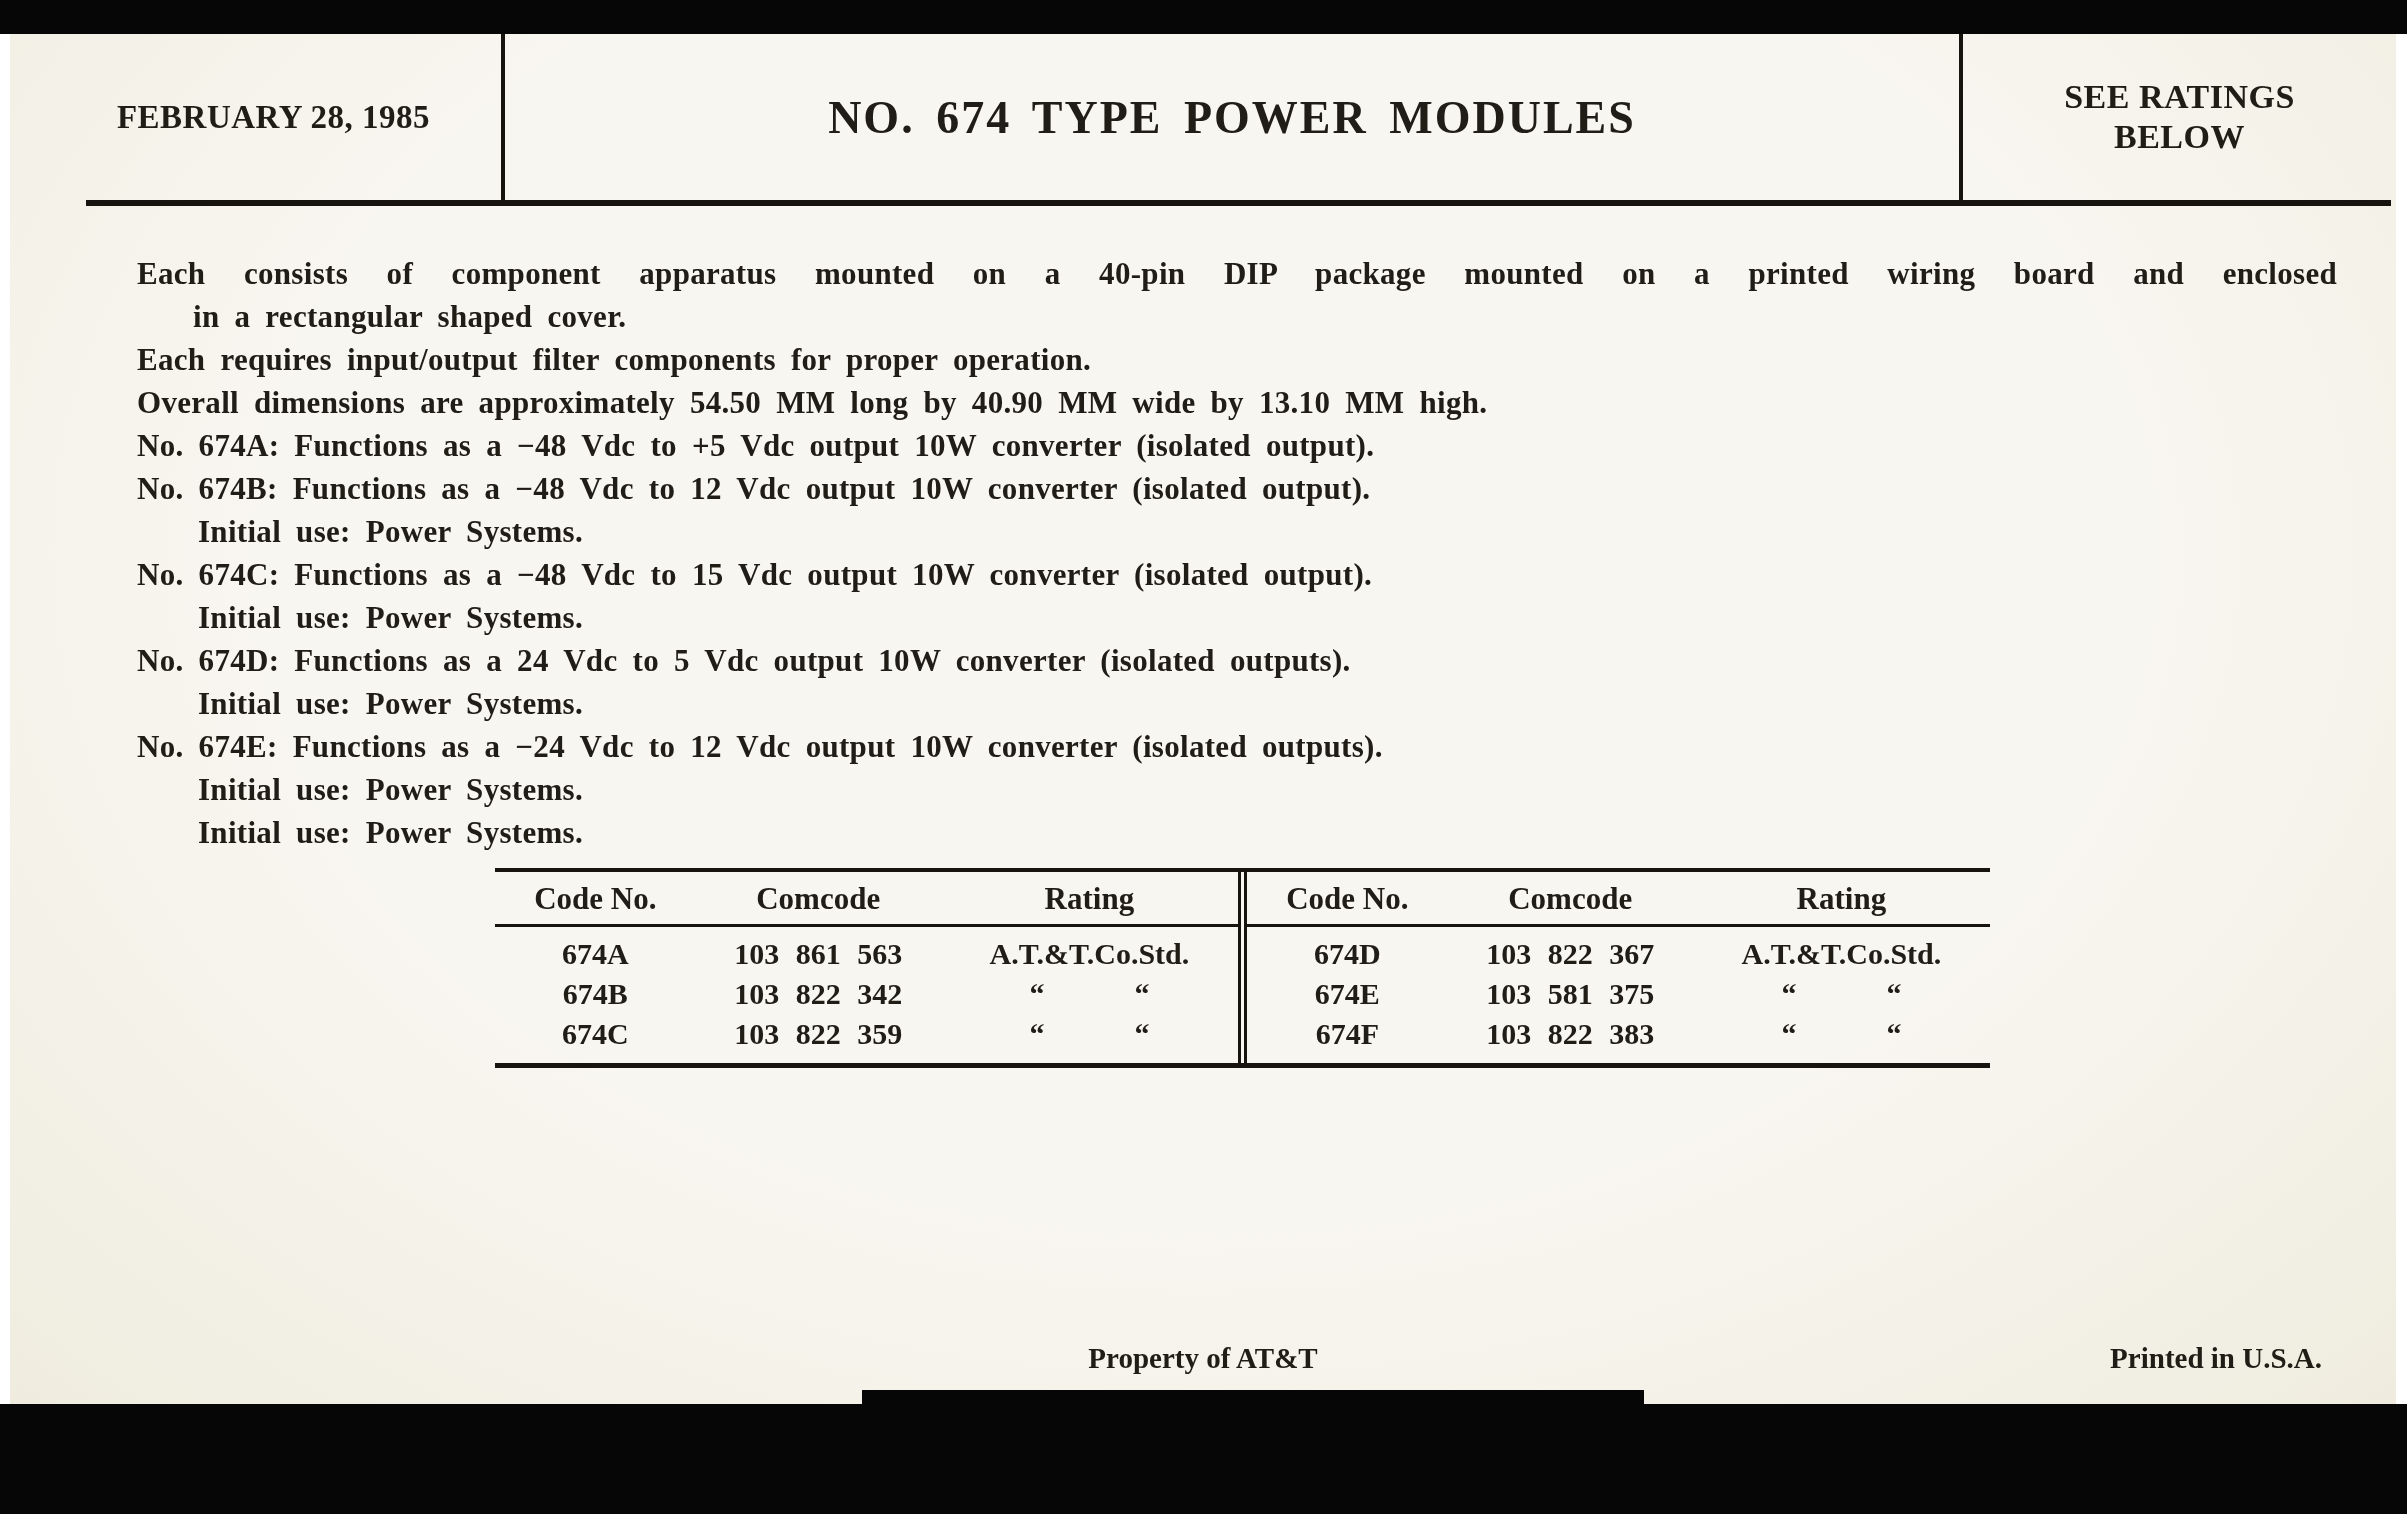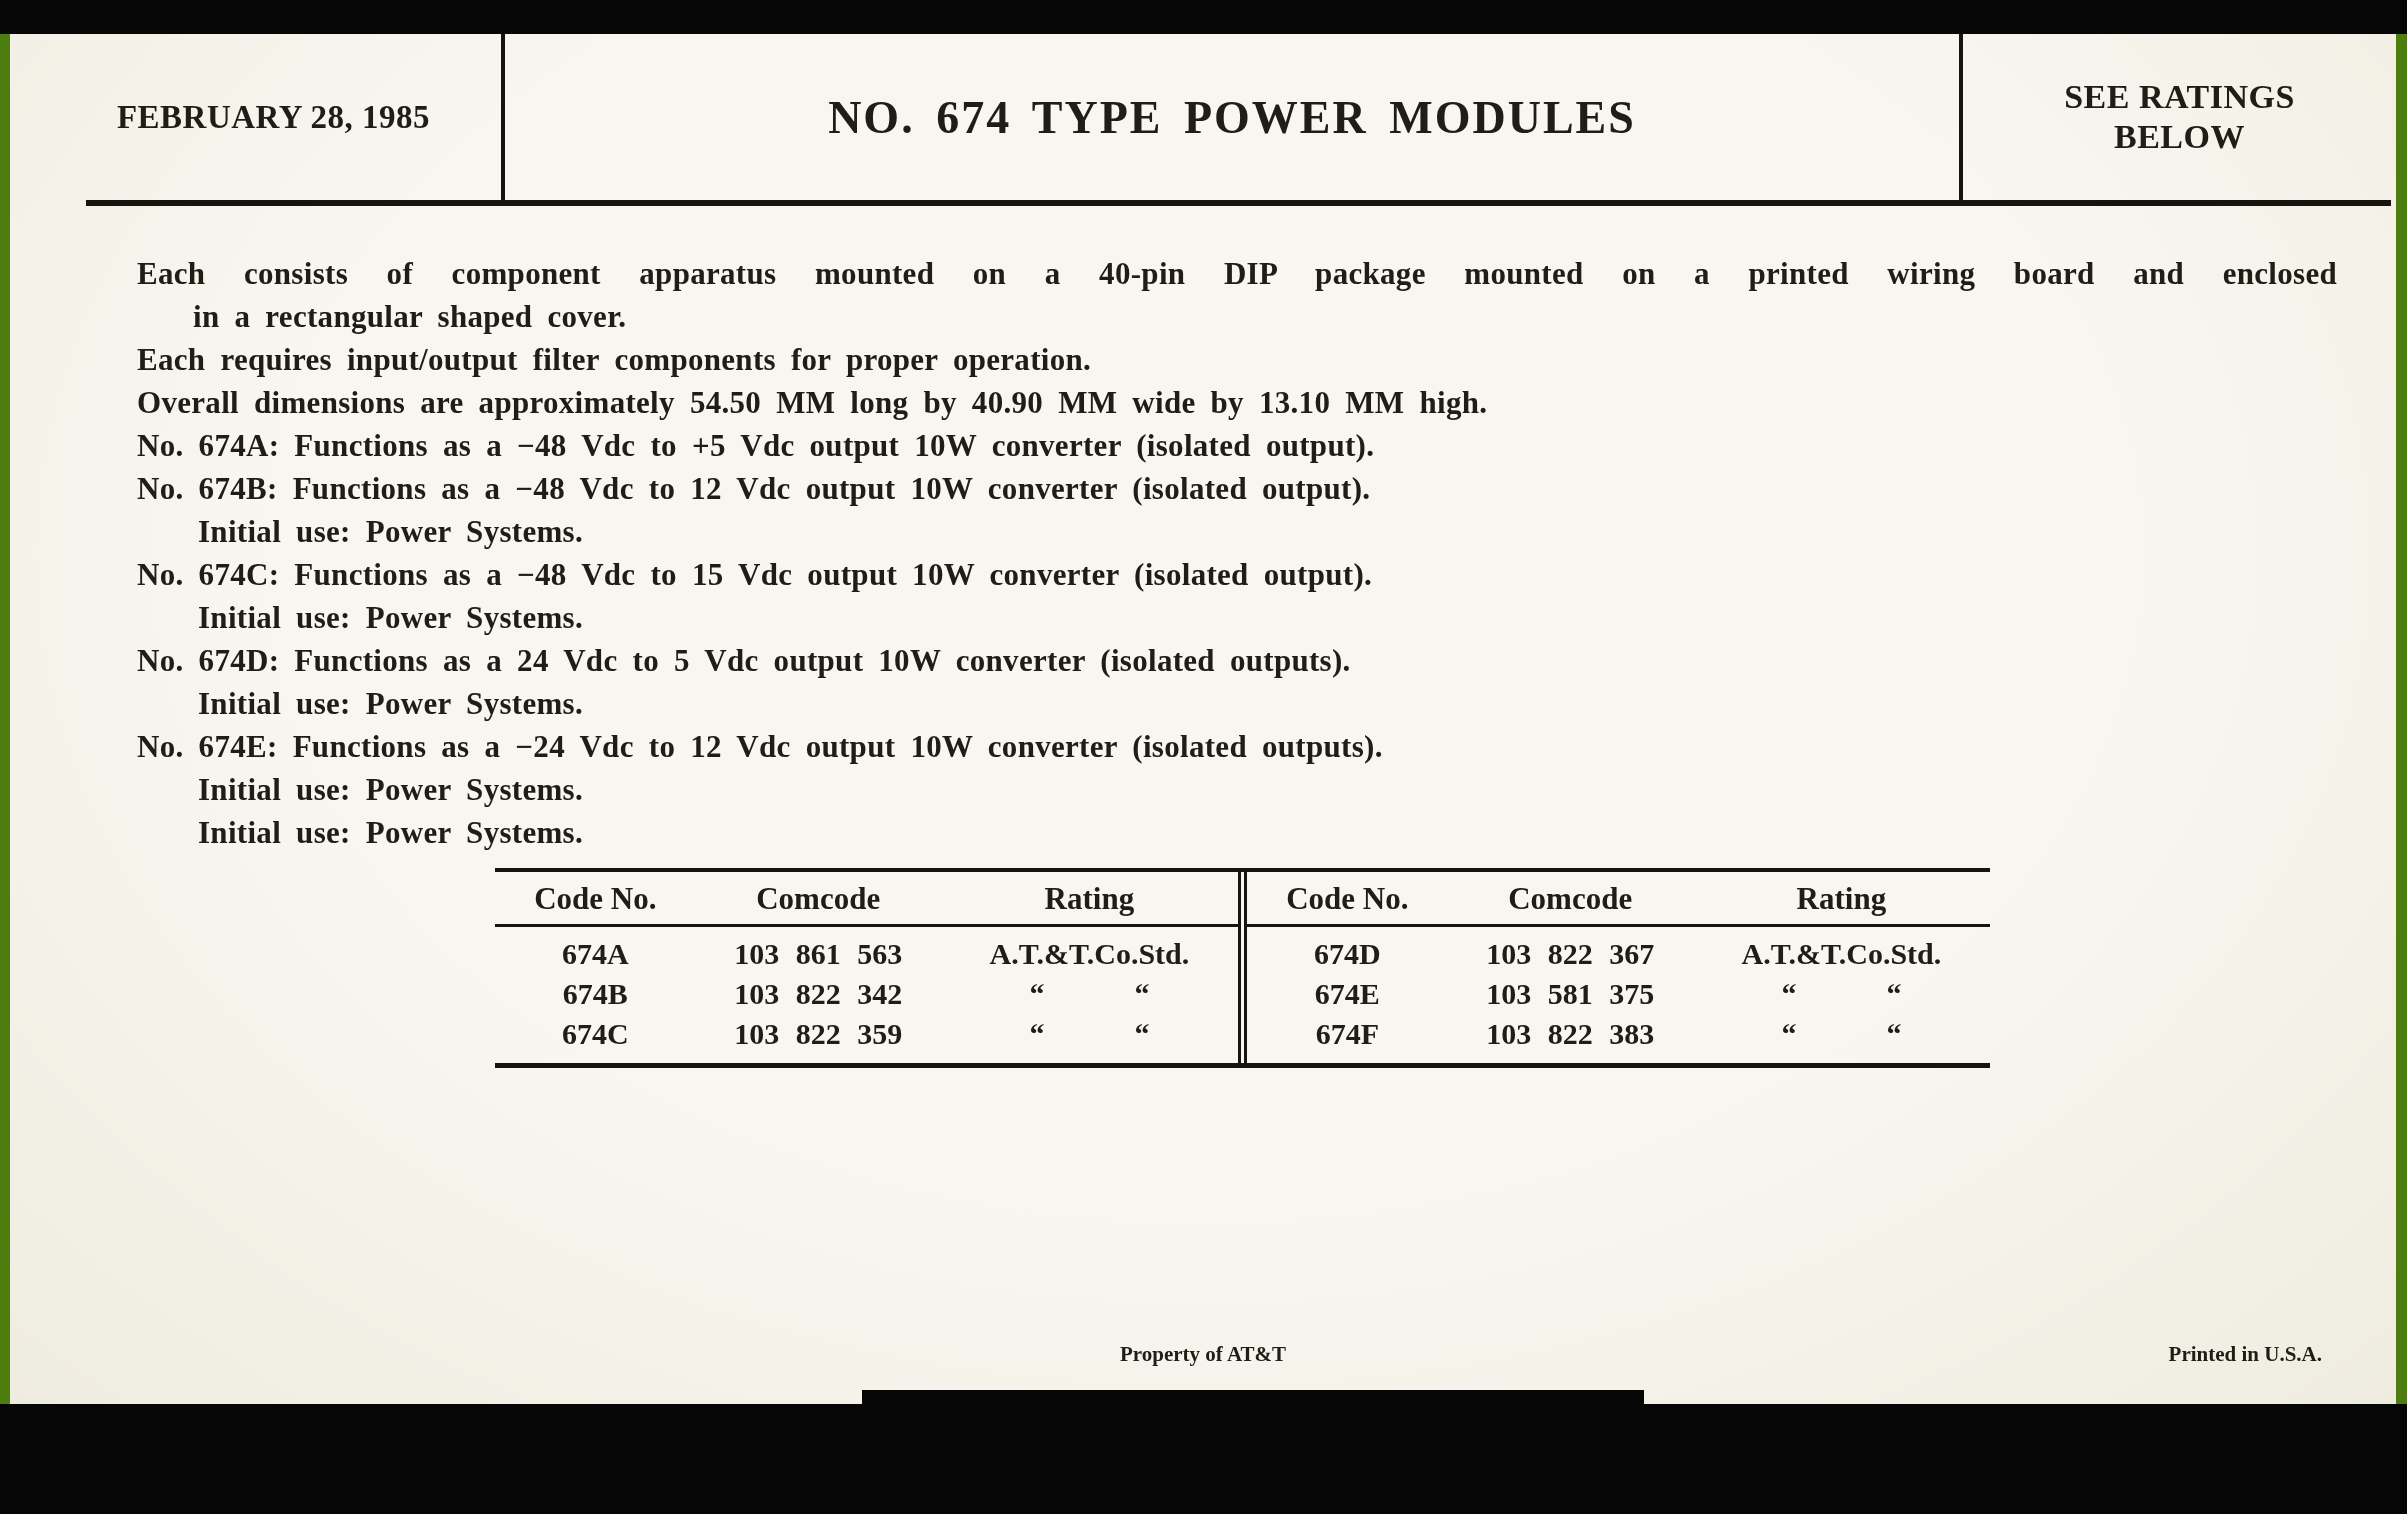--- a/index.html
+++ b/index.html
@@ -2,21 +2,21 @@
 <html><head>
 <meta charset="utf-8">
 <style>
   * { margin:0; padding:0; box-sizing:border-box; }
   html,body { width:2408px; height:1515px; overflow:hidden; }
   body {
     background:#060606;
     font-family:"Liberation Serif","DejaVu Serif",serif;
     color:#201c16;
   }
-  .scan { position:relative; width:2408px; height:1404px; background:#4d7c0f;text-decoration:underline; }
+  .scan { position:relative; width:2408px; height:1404px; background:#ffffff;text-decoration:underline; }
 
   .page {
     position:absolute; left:10px; right:12px; top:34px; bottom:0;
     background:radial-gradient(ellipse at 50% 38%, #f8f6f0 55%, #efecdf 100%);
   }
 
   
   .header { display:flex; height:166px; }
   .h-left  { width:495px;  border-right:4px solid #17140f; display:flex; align-items:center; justify-content:center; padding-left:36px; }
   .h-center{ width:1458px; border-right:4px solid #17140f; display:flex; align-items:center; justify-content:center; }
@@ -47,21 +47,21 @@
   .t-divider { width:9px; border-left:3px solid #17140f; border-right:3px solid #17140f; }
   .t-hrow { display:flex; padding:9px 0 7px; font-size:31px; font-weight:bold; }
   .t-hrule { height:3px; background:#17140f; }
   .t-body { padding:7px 0 9px; }
   .t-row { display:flex; font-size:30px; font-weight:bold; line-height:40px; }
   .tc1 { width:27%; text-align:center; }
   .tc2 { width:33%; text-align:center; word-spacing:9px; }
   .tc3 { width:40%; text-align:center; }
 
   
-  .footer { position:absolute; left:0; right:0; bottom:26px; height:36px; font-size:21px; font-weight:bold; }
+  .footer { position:absolute; left:0; right:0; bottom:26px; height:36px; font-size:29px; font-weight:bold; }
   .f-center { position:absolute; left:50%; transform:translateX(-50%); white-space:nowrap; }
   .f-right  { position:absolute; right:74px; white-space:nowrap; }
 
   
   .scan-bar-top { position:absolute; top:0; left:0; width:2408px; height:34px; background:#060606; }
   .scan-notch   { position:absolute; bottom:0; left:862px; width:782px; height:14px; background:#060606; z-index:5; }
 </style>
 </head>
 <body>
 

